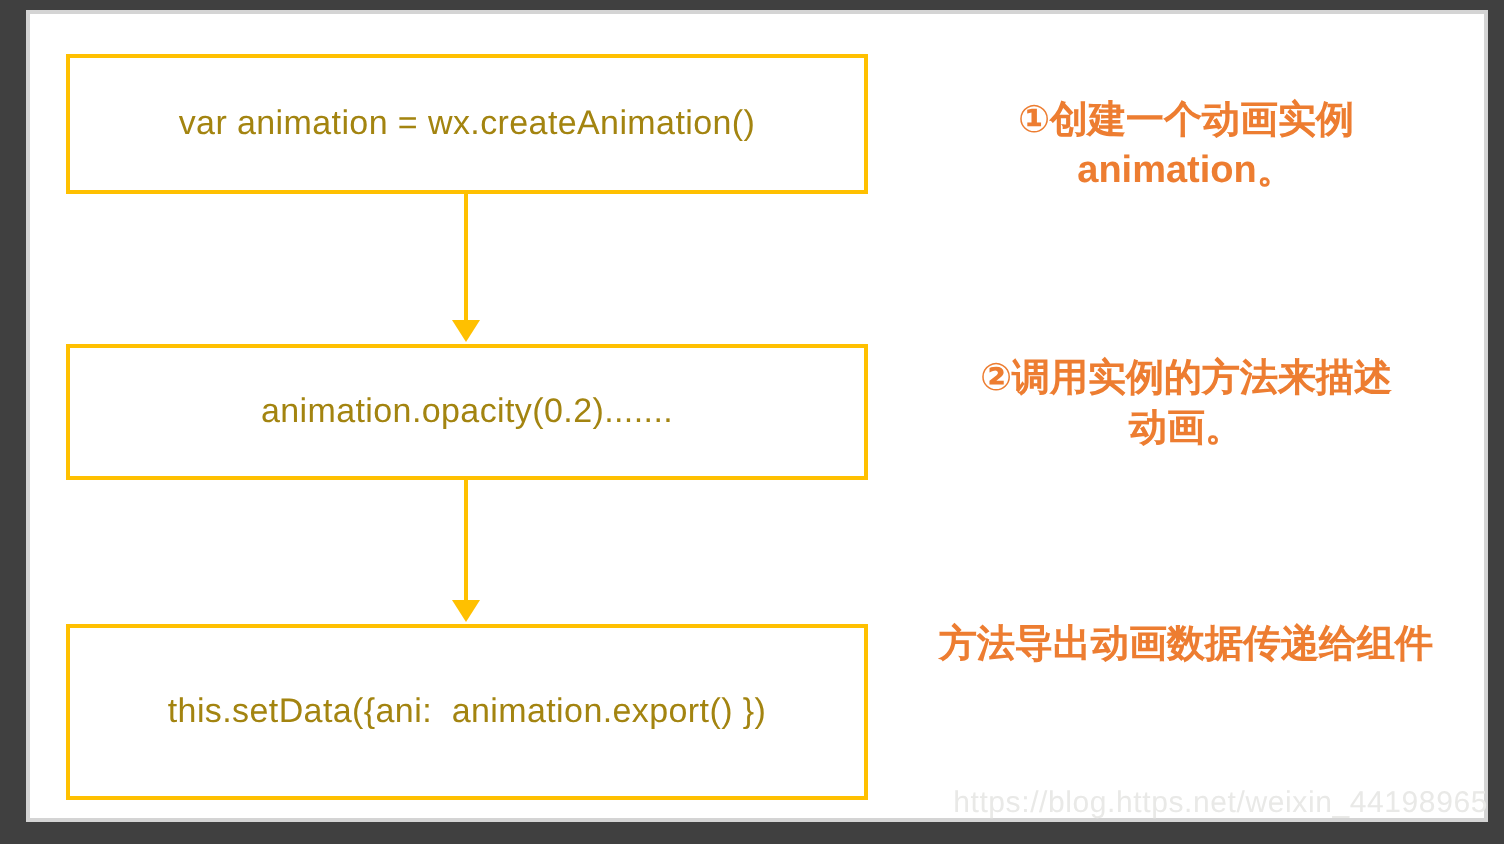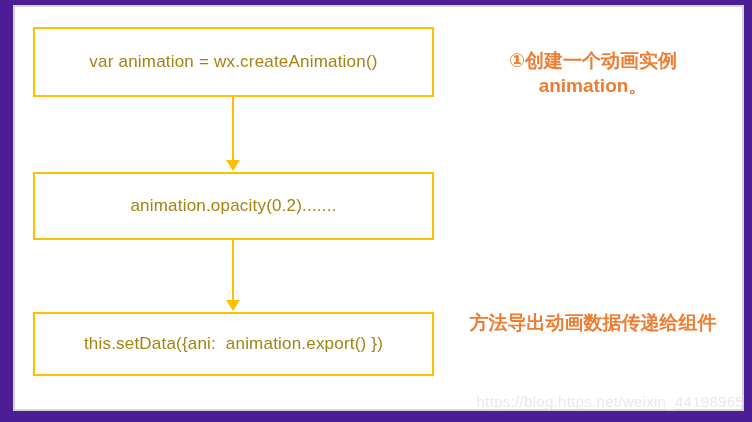--- a/index.html
+++ b/index.html
@@ -5,29 +5,29 @@
   :root{
     --gold:#FFC000;
     --box-text:#A38410;
     --orange:#ED7D31;
     --frame:#D4D4D4;
     --watermark:#E9E9E7;
   }
   *{margin:0;padding:0;box-sizing:border-box;}
   html,body{width:752px;height:422px;background:#ffffff;overflow:hidden;
     font-family:"Liberation Sans","DejaVu Sans",sans-serif;}
-  .stage{position:relative;width:752px;height:422px;background:#4c1d95;}
+  .stage{position:relative;width:752px;height:422px;background:#404040;}
   .frame{position:absolute;left:13px;top:5px;width:731px;height:406px;
     border:2px solid var(--frame);background:#ffffff;}
   .flow-box{position:absolute;left:33px;width:401px;
     border:2px solid var(--gold);background:#ffffff;
     display:flex;align-items:center;justify-content:center;}
   .box-1{top:27px;height:70px;}
   .box-2{top:172px;height:68px;text-align:right;}
-  .box-3{top:312px;height:64px;}
+  .box-3{top:312px;height:88px;}
   .box-text{color:var(--box-text);font-size:17px;font-weight:normal;
     white-space:pre;letter-spacing:0.2px;}
   .arrow-line{position:absolute;left:232px;width:2px;background:var(--gold);}
   .arrow-line-1{top:97px;height:64px;}
   .arrow-line-2{top:240px;height:61px;}
   .arrow-head{position:absolute;left:226px;width:0;height:0;
     border-left:7px solid transparent;border-right:7px solid transparent;
     border-top:11px solid var(--gold);}
   .arrow-head-1{top:160px;}
   .arrow-head-2{top:300px;}
@@ -62,19 +62,23 @@
 
   <div class="flow-box box-3">
     <span class="box-text">this.setData({ani:  animation.export() })</span>
   </div>
 
   <div class="annotation ann-1">
     <span class="ann-line">①创建一个动画实例</span>
     <span class="ann-line">animation。</span>
   </div>
 
+  <div class="annotation ann-2">
+    <span class="ann-line">②调用实例的方法来描述</span>
+    <span class="ann-line">动画。</span>
+  </div>
 
   <div class="annotation ann-3">
     <span class="ann-line">方法导出动画数据传递给组件</span>
   </div>
 
   <div class="watermark">https://blog.https.net/weixin_44198965</div>
 </div>
 
 </body></html>

